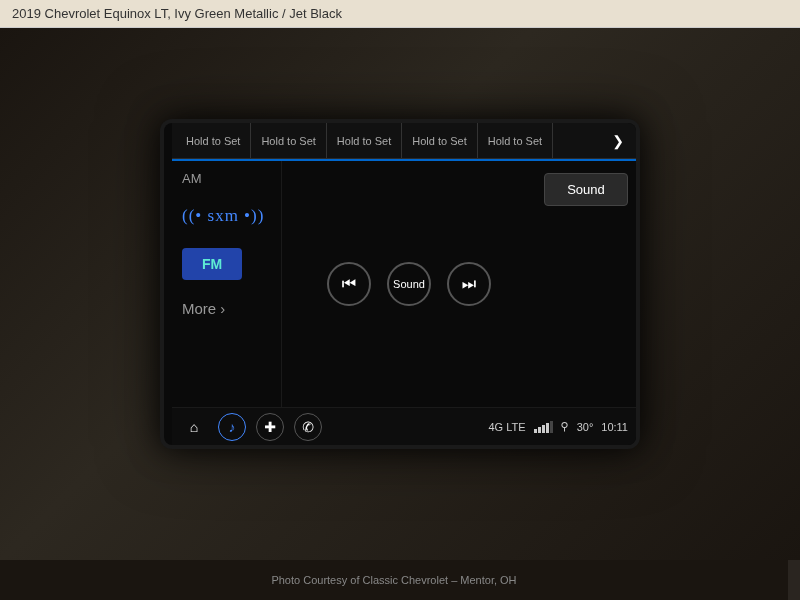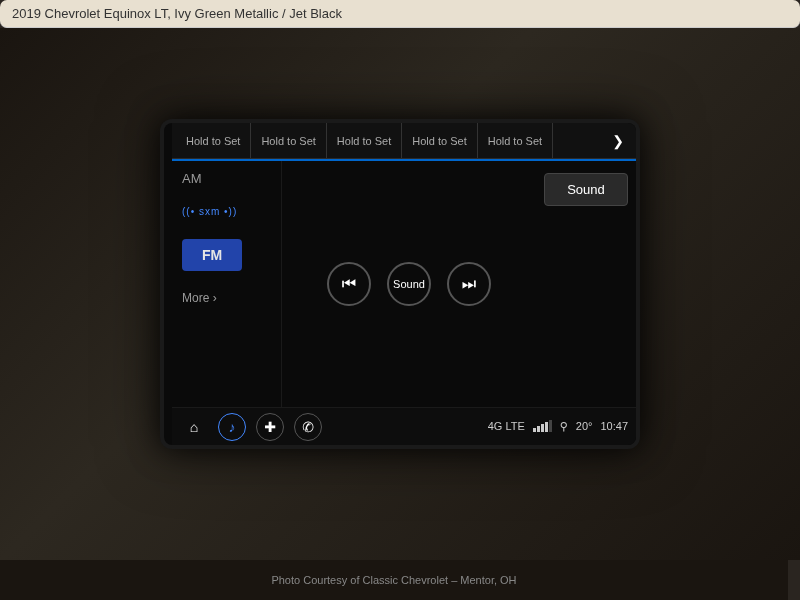--- a/index.html
+++ b/index.html
@@ -12,21 +12,20 @@
       position: relative;
     }
 
     
     .top-bar {
       background: #e8e0d0;
       padding: 6px 12px;
       font-size: 13px;
       color: #333;
       border-bottom: 1px solid #ccc;
-      border-radius: 7px;
     }
 
     
     .car-bg {
       position: absolute;
       top: 28px;
       left: 0;
       right: 0;
       bottom: 40px;
       background: linear-gradient(135deg, #1a1510 0%, #2d2820 40%, #1a1510 100%);
@@ -115,41 +114,42 @@
     }
 
     .am-label {
       color: #999;
       font-size: 13px;
       padding: 2px 0;
     }
 
     .sxm-logo {
       color: #4488ff;
-      font-size: 10px;
+      font-size: 17px;
       padding: 2px 0;
       letter-spacing: 1px;
+      font-family: Liberation Serif, serif;
     }
 
     .fm-btn {
       background: #2244aa;
-      color: #e5e5e5;
+      color: #5eead4;
       font-size: 14px;
       font-weight: bold;
       padding: 8px 16px;
       border-radius: 4px;
       cursor: pointer;
       text-align: center;
       width: 60px;
       margin: 4px 0;
     }
 
     .more-btn {
       color: #999;
-      font-size: 12px;
+      font-size: 15px;
       cursor: pointer;
       display: flex;
       align-items: center;
       gap: 2px;
     }
 
     
     .center-panel {
       flex: 1;
       display: flex;
@@ -250,21 +250,21 @@
     }
 
     .nav-icon.music-active {
       border: 1.5px solid #4488ff;
       color: #4488ff;
     }
 
     .status-right {
       margin-left: auto;
       display: flex;
-      align-items: flex-start;
+      align-items: center;
       gap: 8px;
       color: #ccc;
       font-size: 11px;
     }
 
     .signal-bars {
       display: flex;
       align-items: flex-end;
       gap: 1px;
       height: 12px;
@@ -349,22 +349,22 @@
         <div class="status-right">
           <span>4G LTE</span>
           <div class="signal-bars">
             <div class="signal-bar" style="height:4px"></div>
             <div class="signal-bar" style="height:6px"></div>
             <div class="signal-bar" style="height:8px"></div>
             <div class="signal-bar" style="height:10px"></div>
             <div class="signal-bar" style="height:12px; background:#444"></div>
           </div>
           <span>⚲</span>
-          <span>20°</span>
-          <span>10:47</span>
+          <span>30°</span>
+          <span>10:11</span>
         </div>
       </div>
 
     </div>
   </div>
 
 </div>
 
 <div class="bottom-caption">
   <span>Photo Courtesy of Classic Chevrolet – Mentor, OH</span>

